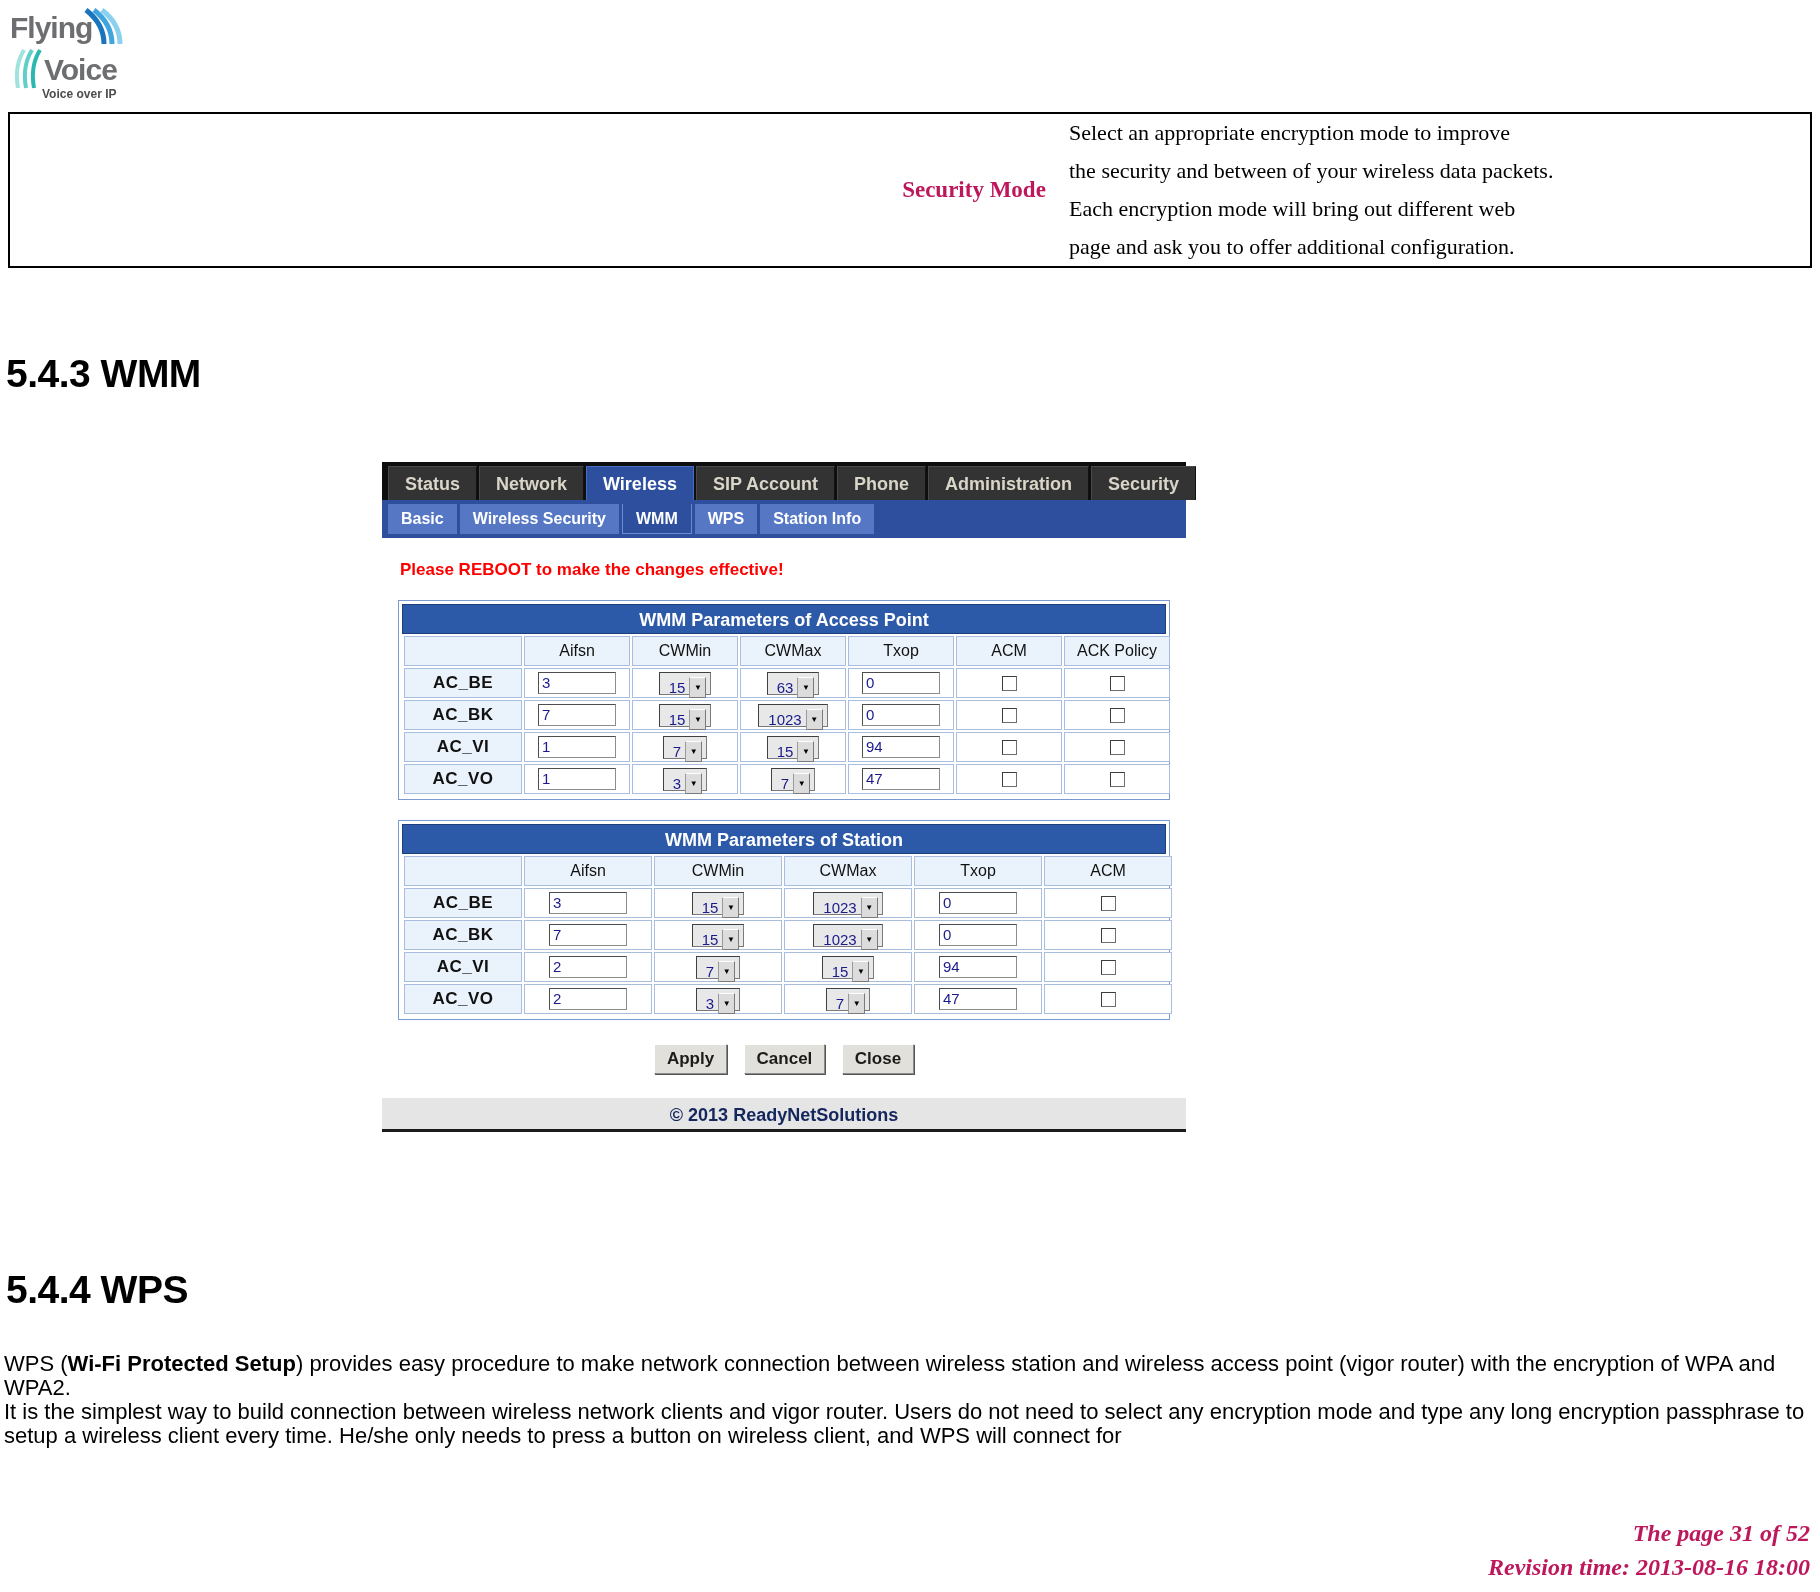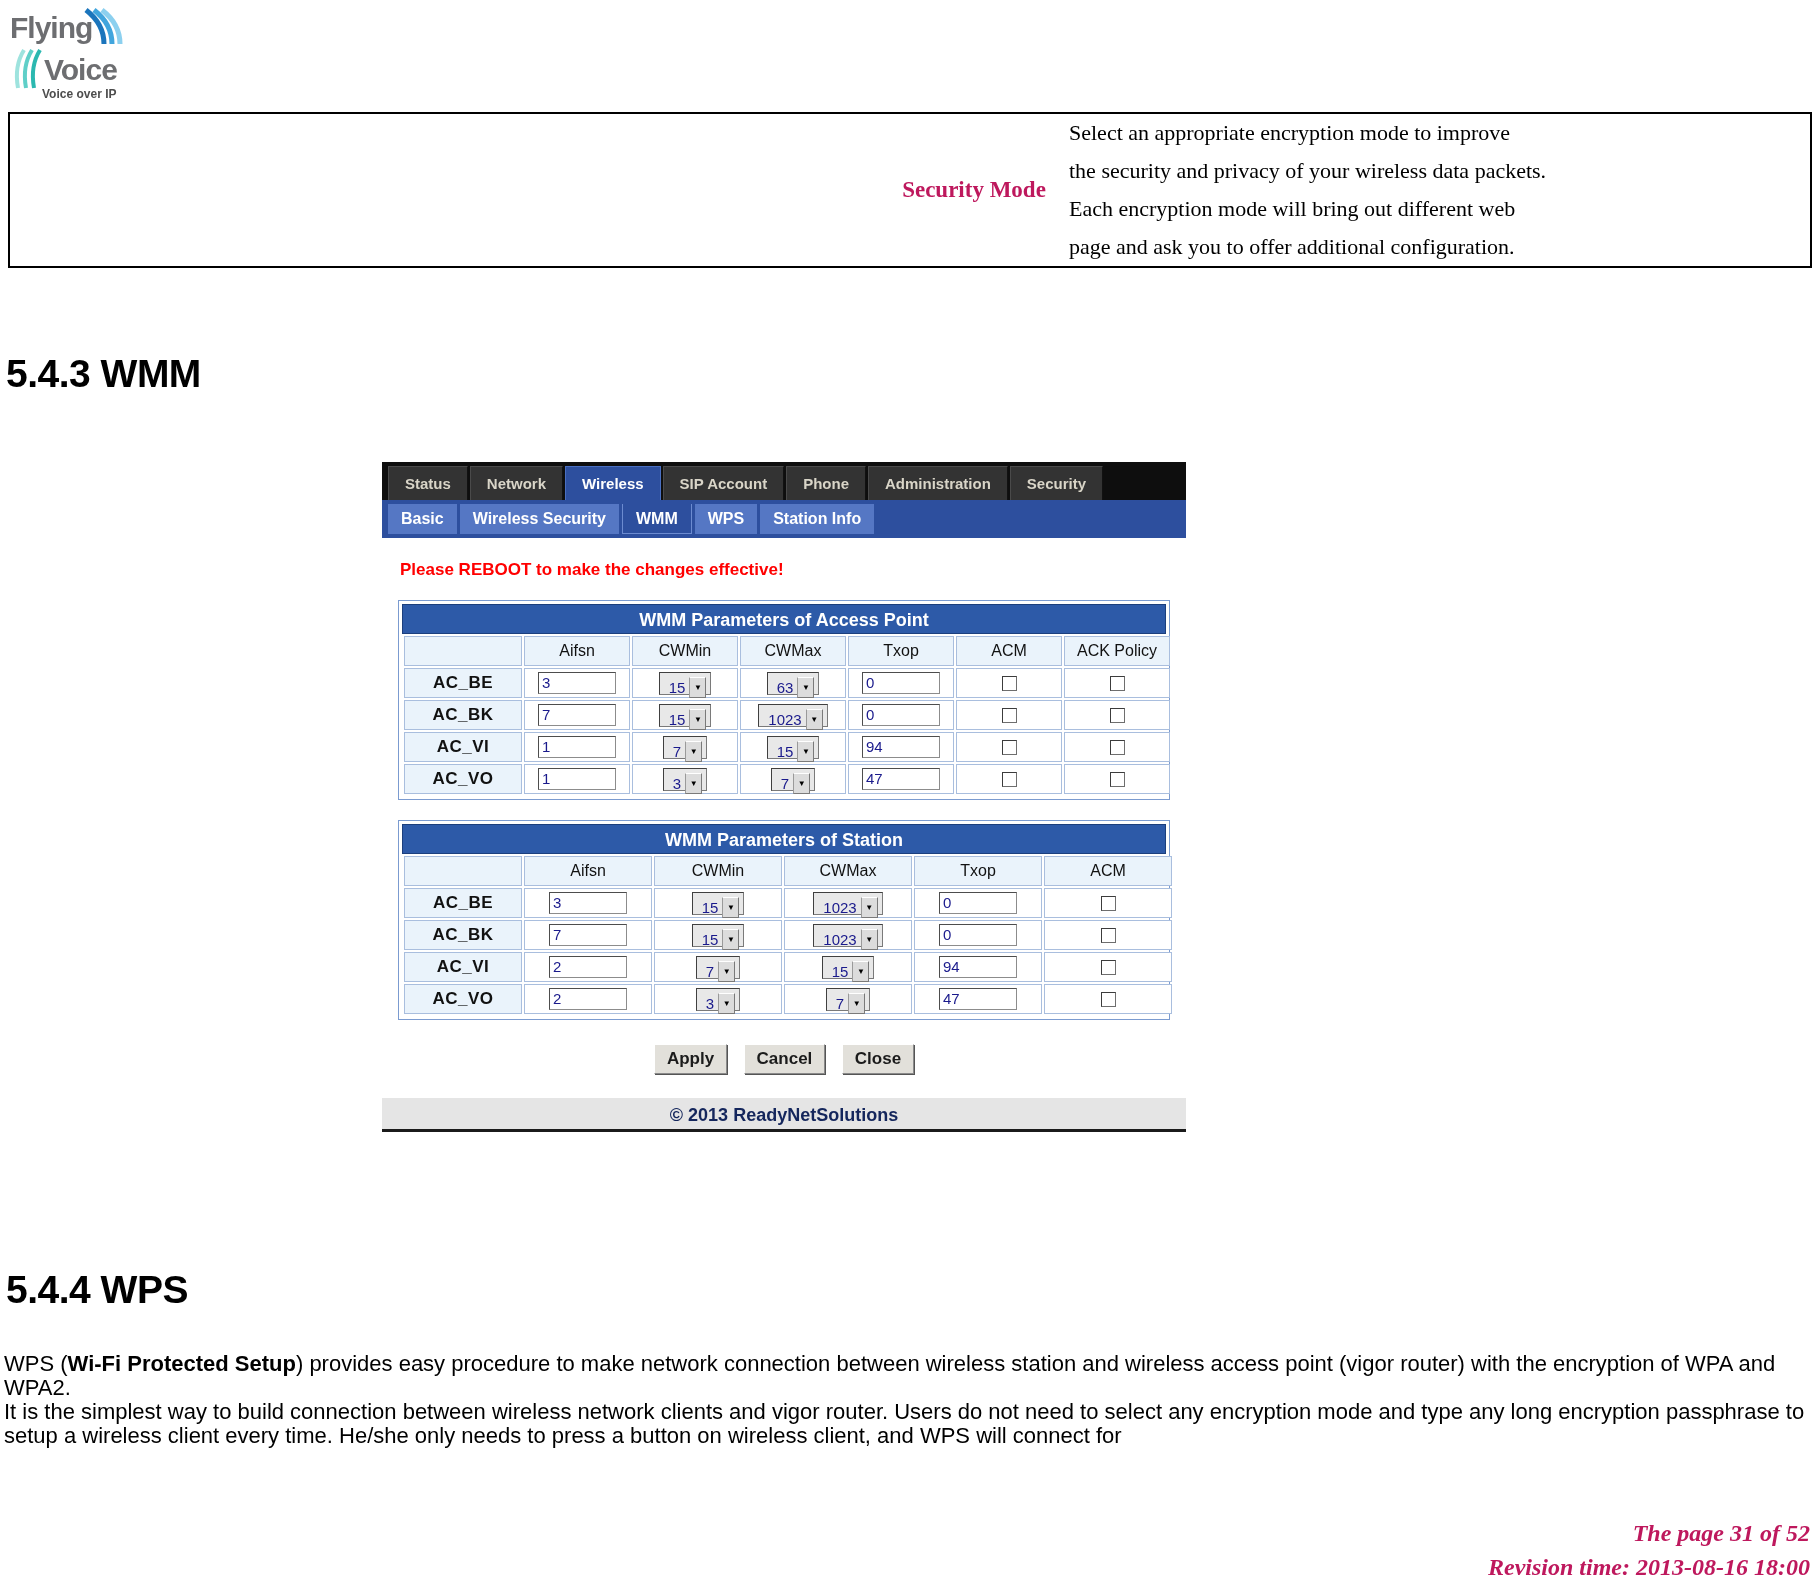--- a/index.html
+++ b/index.html
@@ -97,21 +97,21 @@
     align-items: flex-end;
     padding-left: 6px;
   }
   .nav-top .tab {
     height: 34px;
     line-height: 34px;
     padding: 0 16px;
     margin-right: 2px;
     color: #d9d5c8;
     background: #333333;
-    font-size: 15px;
+    font-size: 18px;
     font-weight: bold;
     white-space: nowrap;
     border-top: 1px solid #4a4a4a;
     border-left: 1px solid #4a4a4a;
     border-right: 1px solid #111;
   }
   .nav-top .tab.active {
     background: #2d4f9e;
     color: #ffffff;
     border-top: 1px solid #4a6fc0;
@@ -323,21 +323,21 @@
   </svg>
 </div>
 
 <table class="sm-table">
   <tbody>
       <tr>
     <td class="sm-blank"></td>
     <td class="sm-label">Security Mode</td>
     <td class="sm-desc">
       <div>Select an appropriate encryption mode to improve</div>
-      <div>the security and privacy of your wireless data packets.</div>
+      <div>the security and between of your wireless data packets.</div>
       <div>Each encryption mode will bring out different web</div>
       <div>page and ask you to offer additional configuration.</div>
     </td>
   </tr>
 </tbody>
   </table>
 
 <h2 class="section" id="sec-wmm">5.4.3 WMM</h2>
 
 <div class="router-shot">

